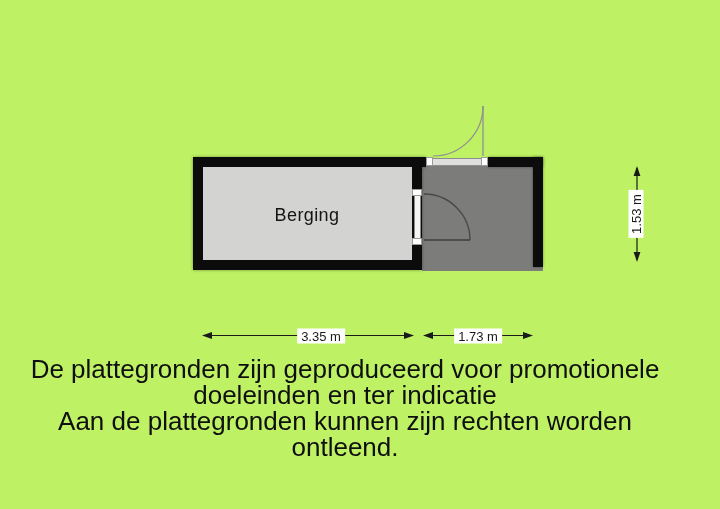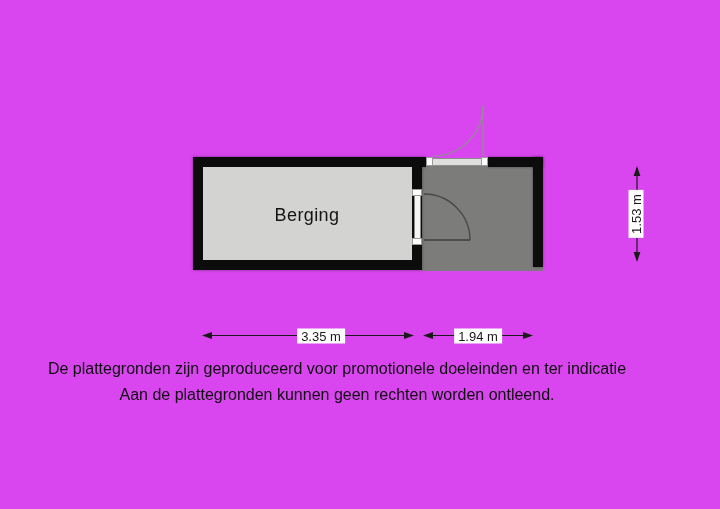--- a/index.html
+++ b/index.html
@@ -8,21 +8,21 @@
     width: 720px;
     height: 509px;
     background: #ffffff;
     overflow: hidden;
     font-family: "Liberation Sans", sans-serif;
   }
   #canvas {
     position: relative;
     width: 720px;
     height: 509px;
-    background: #d946ef;
+    background: #bef264;
   }
   .abs { position: absolute; }
 
   
   #open-area {
     left: 422px; top: 163px; width: 121px; height: 108px;
     background: #7c7c7a;
   }
 
   
@@ -92,23 +92,23 @@
   }
   #dim-room-width { left: 308px; top: 336px; margin-left: 13px; }
   #dim-open-width { left: 478px; top: 336px; }
   #dim-height {
     left: 636px; top: 214px;
     transform: translate(-50%, -50%) rotate(-90deg);
   }
 
   #disclaimer {
     position: absolute;
-    left: 4px; top: 356px; width: 666px;
+    left: 12px; top: 356px; width: 666px;
     text-align: center;
-    font-size: 16px;
+    font-size: 26px;
     line-height: 26px;
     color: #0f0f0f;
   }
 </style>
 </head>
 <body>
 
 <div id="canvas">
 
   <div class="abs" id="open-area"></div>
@@ -144,21 +144,21 @@
     <path d="M 533 335.5 l -10 -3.4 v 6.8 z" fill="#1a1a1a"></path>
 
     <line x1="637" y1="168" x2="637" y2="260" stroke="#1a1a1a" stroke-width="1.2"></line>
     <path d="M 637 166 l -3.4 10 h 6.8 z" fill="#1a1a1a"></path>
     <path d="M 637 262 l -3.4 -10 h 6.8 z" fill="#1a1a1a"></path>
   </svg>
 
   <span class="label" id="room-label">Berging</span>
 
   <span class="label dim-label" id="dim-room-width">3.35 m</span>
-  <span class="label dim-label" id="dim-open-width">1.94 m</span>
+  <span class="label dim-label" id="dim-open-width">1.73 m</span>
   <span class="label dim-label" id="dim-height">1.53 m</span>
 
   <div id="disclaimer">
     <div>De plattegronden zijn geproduceerd voor promotionele doeleinden en ter indicatie</div>
-    <div>Aan de plattegronden kunnen geen rechten worden ontleend.</div>
+    <div>Aan de plattegronden kunnen zijn rechten worden ontleend.</div>
   </div>
 
 </div>
 
 </body></html>

